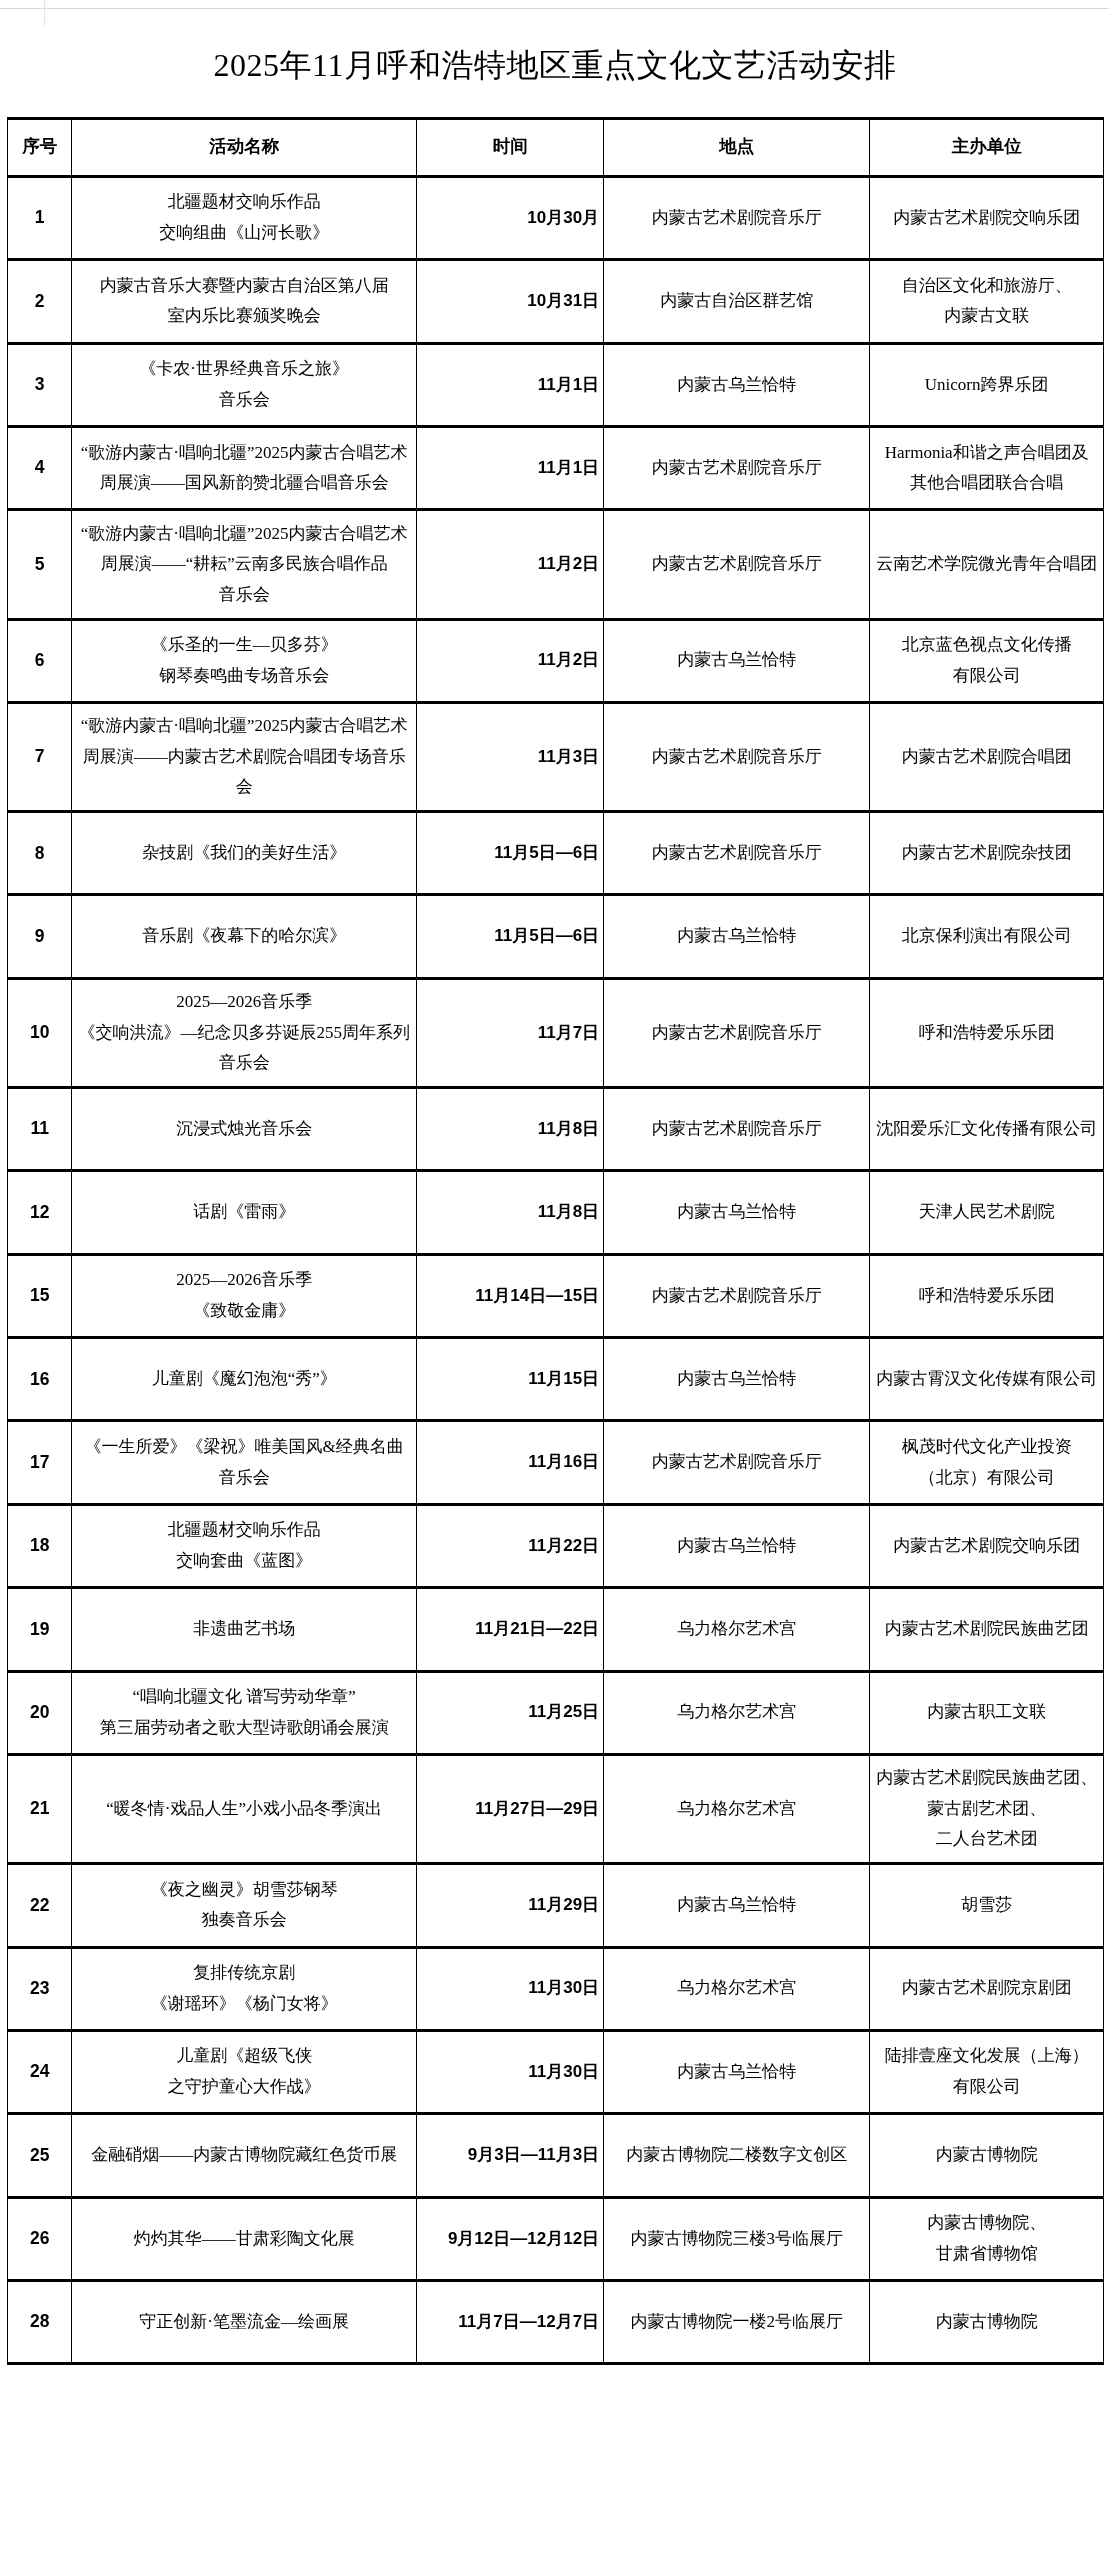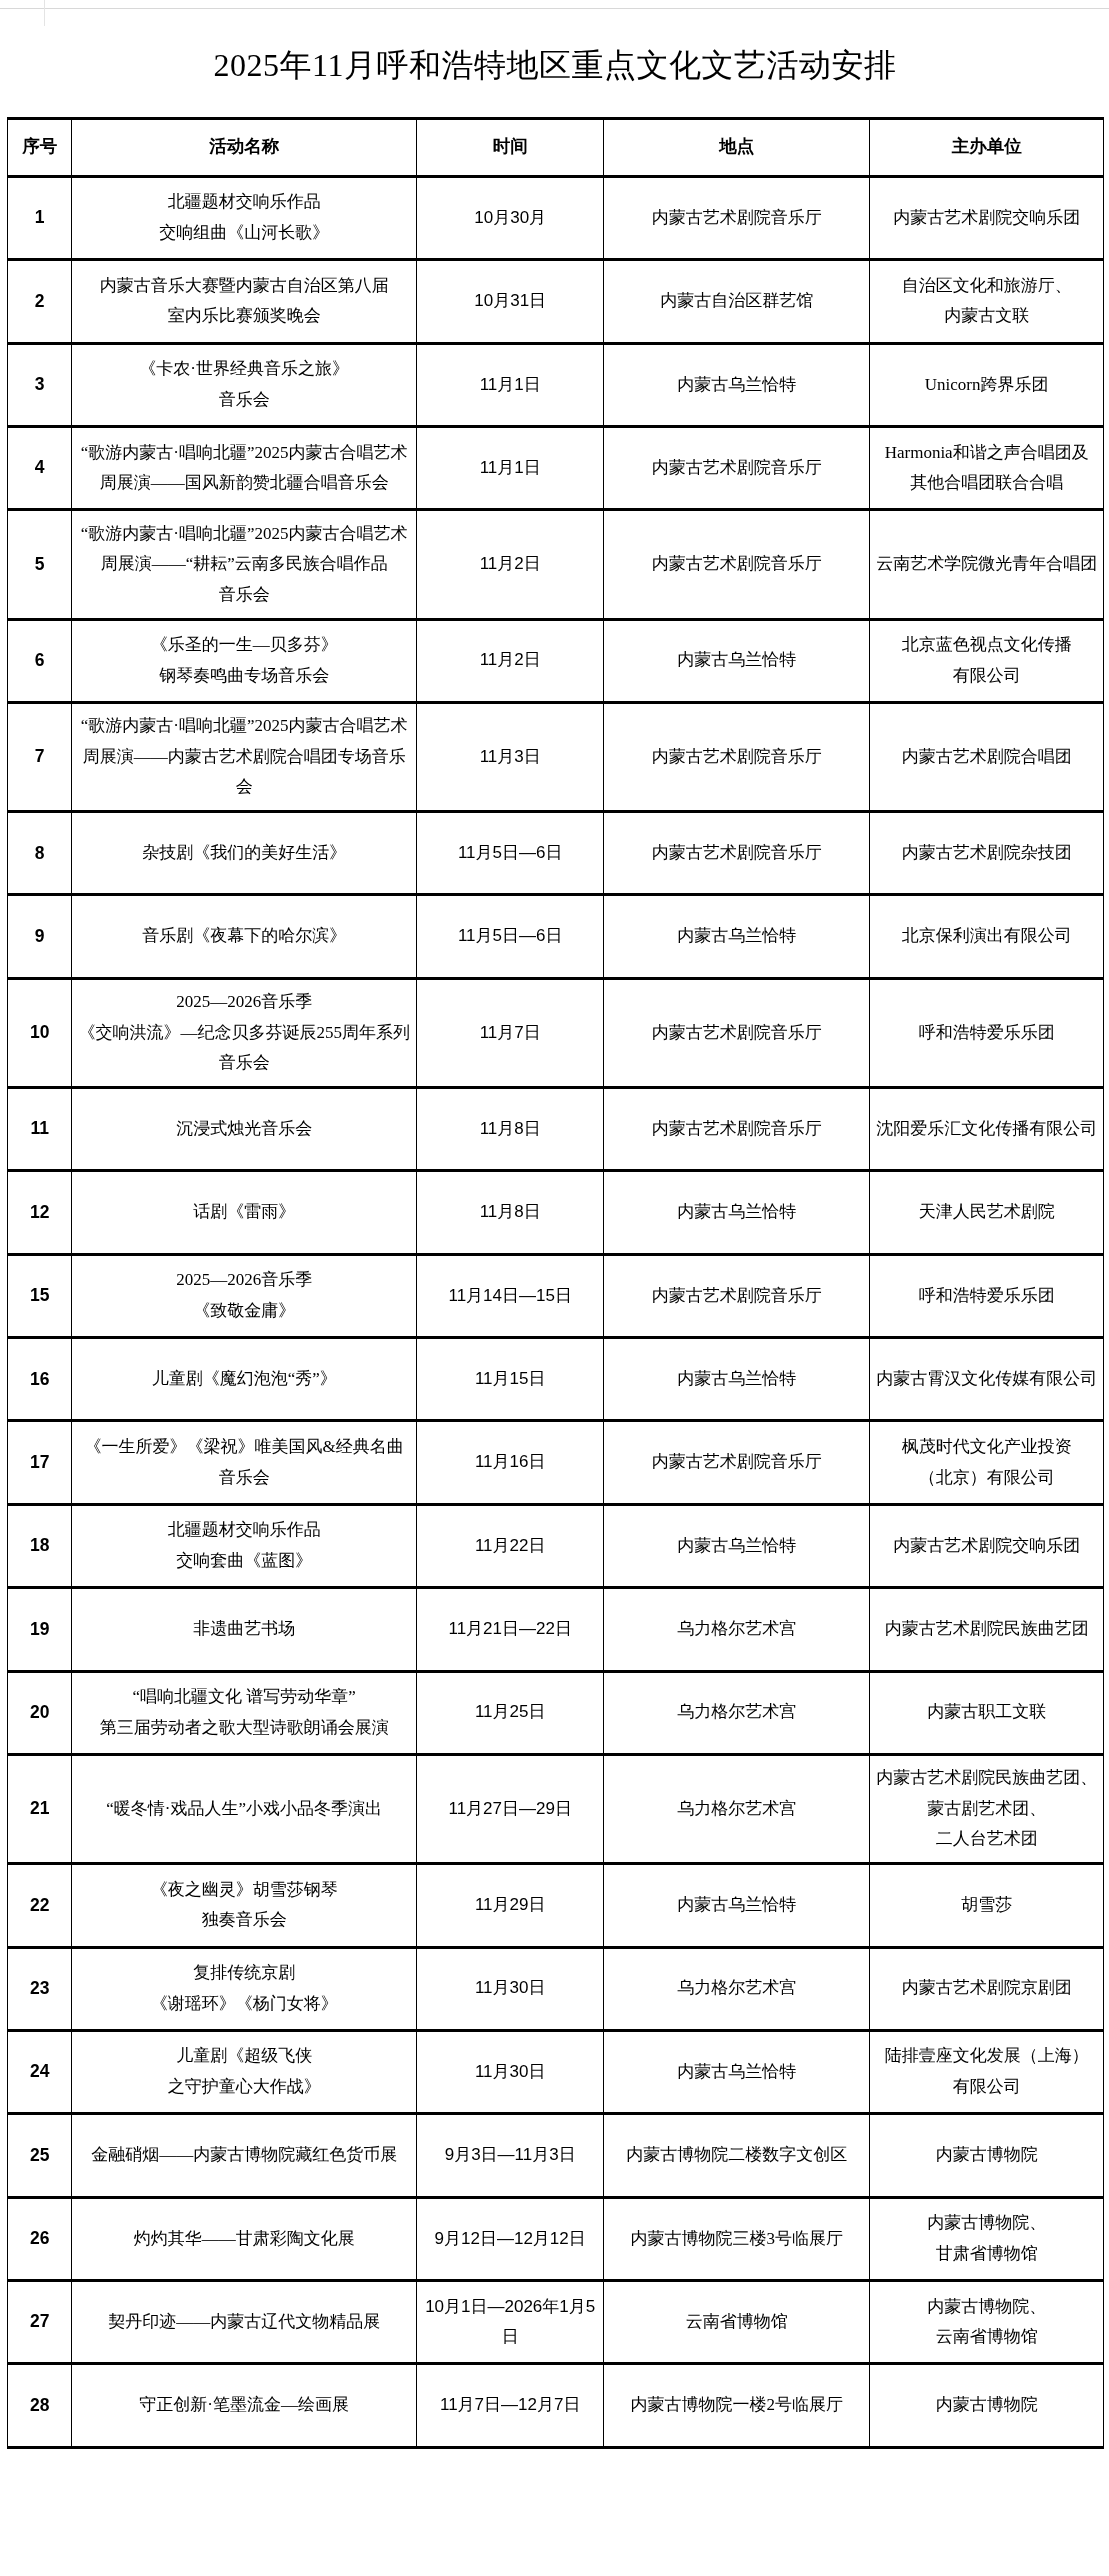--- a/index.html
+++ b/index.html
@@ -54,21 +54,22 @@
   }
   td{height:66px;}
   td.cell-no{
     font-family:"Liberation Sans","DejaVu Sans",sans-serif;
     font-weight:bold;
     font-size:17.5px;
   }
   td.cell-time{font-size:17px;}
   td.cell-time.numeric{
     font-family:"Liberation Sans","DejaVu Sans",sans-serif;
-    font-weight:normal;
+    font-weight:bold;
+    text-align:right;
   }
 </style>
 </head>
 <body>
 
 <div class="sheet-top">
   <div class="hline"></div>
   <div class="vline"></div>
 </div>
 
@@ -275,28 +276,20 @@
       </tr>
       <tr>
         <td class="cell-no">26</td>
         <td class="cell-name">灼灼其华——甘肃彩陶文化展</td>
         <td class="cell-time numeric">9月12日—12月12日</td>
         <td class="cell-venue">内蒙古博物院三楼3号临展厅</td>
         <td class="cell-org">内蒙古博物院、
 甘肃省博物馆</td>
       </tr>
       <tr>
-        <td class="cell-no">27</td>
-        <td class="cell-name">契丹印迹——内蒙古辽代文物精品展</td>
-        <td class="cell-time numeric">10月1日—2026年1月5日</td>
-        <td class="cell-venue">云南省博物馆</td>
-        <td class="cell-org">内蒙古博物院、
-云南省博物馆</td>
-      </tr>
-      <tr>
         <td class="cell-no">28</td>
         <td class="cell-name">守正创新·笔墨流金—绘画展</td>
         <td class="cell-time numeric">11月7日—12月7日</td>
         <td class="cell-venue">内蒙古博物院一楼2号临展厅</td>
         <td class="cell-org">内蒙古博物院</td>
       </tr>
     </tbody>
 </table>
 
 

